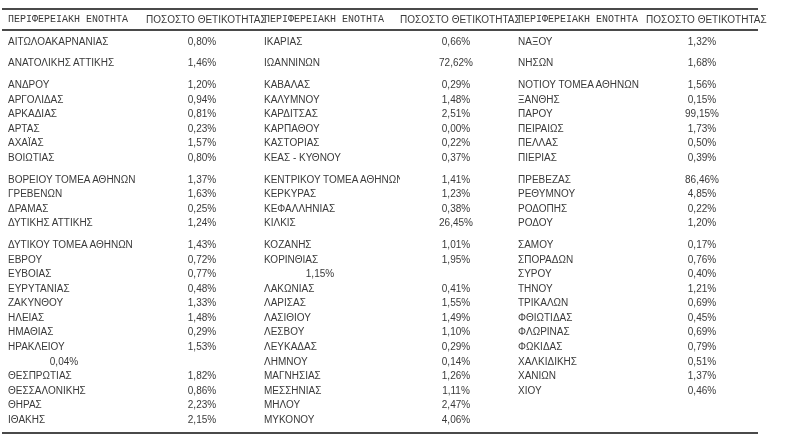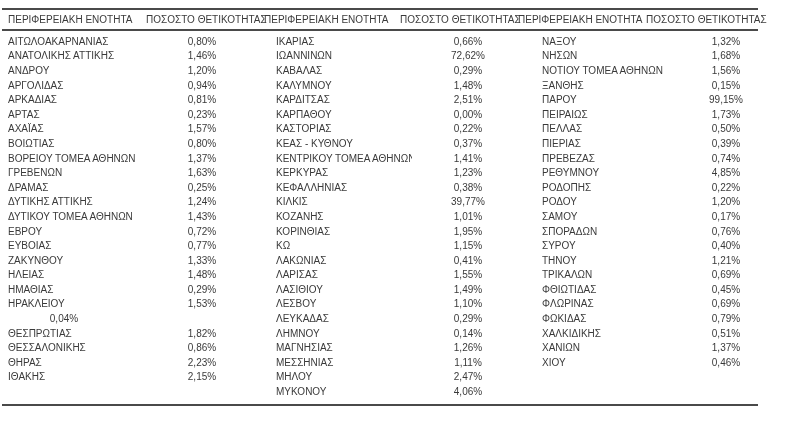--- a/index.html
+++ b/index.html
@@ -19,31 +19,31 @@
   }
   .hdr, .body {
     display: grid;
     grid-template-columns: 256px 254px 246px;
   }
   .hdr {
     border-bottom: 2px solid #4a4a4a;
     padding: 4px 0 4px 0;
   }
   .pair { display: flex; padding-left: 6px; }
-  .pair .name { flex: 1; white-space: nowrap; overflow: hidden; }
+  .pair .name { flex: 1; white-space: nowrap; overflow: hidden; font-family: Liberation Mono, monospace; }
   .pair .val  { width: 112px; text-align: center; white-space: nowrap; }
-  .body { padding: 3px 0 5px 0; align-items: start; gap: 12px; }
+  .body { padding: 3px 0 5px 0; align-items: start; }
   .col  { display: block; }
   .row  {
     display: flex;
     height: 14.6px;
     align-items: center;
     padding-left: 6px;
   }
-  .row.gap { }
+  .row.gap { margin-top: 7px; }
   .row .name { flex: 1; white-space: nowrap; overflow: hidden; }
   .row .val  { width: 112px; text-align: center; }
 </style>
 </head>
 <body>
 
 <div class="sheet">
 
   <div class="hdr">
     <div class="pair">
@@ -116,20 +116,24 @@
         </div>
         <div class="row">
           <span class="name">ΕΒΡΟΥ</span>
           <span class="val">0,72%</span>
         </div>
         <div class="row">
           <span class="name">ΕΥΒΟΙΑΣ</span>
           <span class="val">0,77%</span>
         </div>
         <div class="row">
+          <span class="name">ΕΥΡΥΤΑΝΙΑΣ</span>
+          <span class="val">0,48%</span>
+        </div>
+        <div class="row">
           <span class="name">ΖΑΚΥΝΘΟΥ</span>
           <span class="val">1,33%</span>
         </div>
         <div class="row">
           <span class="name">ΗΛΕΙΑΣ</span>
           <span class="val">1,48%</span>
         </div>
         <div class="row">
           <span class="name">ΗΜΑΘΙΑΣ</span>
           <span class="val">0,29%</span>
@@ -198,32 +202,31 @@
         <div class="row">
           <span class="name">ΚΕΡΚΥΡΑΣ</span>
           <span class="val">1,23%</span>
         </div>
         <div class="row">
           <span class="name">ΚΕΦΑΛΛΗΝΙΑΣ</span>
           <span class="val">0,38%</span>
         </div>
         <div class="row">
           <span class="name">ΚΙΛΚΙΣ</span>
-          <span class="val">39,77%</span>
+          <span class="val">26,45%</span>
         </div>
         <div class="row gap">
           <span class="name">ΚΟΖΑΝΗΣ</span>
           <span class="val">1,01%</span>
         </div>
         <div class="row">
           <span class="name">ΚΟΡΙΝΘΙΑΣ</span>
           <span class="val">1,95%</span>
         </div>
         <div class="row">
-          <span class="name">ΚΩ</span>
           <span class="val">1,15%</span>
         </div>
         <div class="row">
           <span class="name">ΛΑΚΩΝΙΑΣ</span>
           <span class="val">0,41%</span>
         </div>
         <div class="row">
           <span class="name">ΛΑΡΙΣΑΣ</span>
           <span class="val">1,55%</span>
         </div>
@@ -288,21 +291,21 @@
         <div class="row">
           <span class="name">ΠΕΛΛΑΣ</span>
           <span class="val">0,50%</span>
         </div>
         <div class="row">
           <span class="name">ΠΙΕΡΙΑΣ</span>
           <span class="val">0,39%</span>
         </div>
         <div class="row gap">
           <span class="name">ΠΡΕΒΕΖΑΣ</span>
-          <span class="val">0,74%</span>
+          <span class="val">86,46%</span>
         </div>
         <div class="row">
           <span class="name">ΡΕΘΥΜΝΟΥ</span>
           <span class="val">4,85%</span>
         </div>
         <div class="row">
           <span class="name">ΡΟΔΟΠΗΣ</span>
           <span class="val">0,22%</span>
         </div>
         <div class="row">

